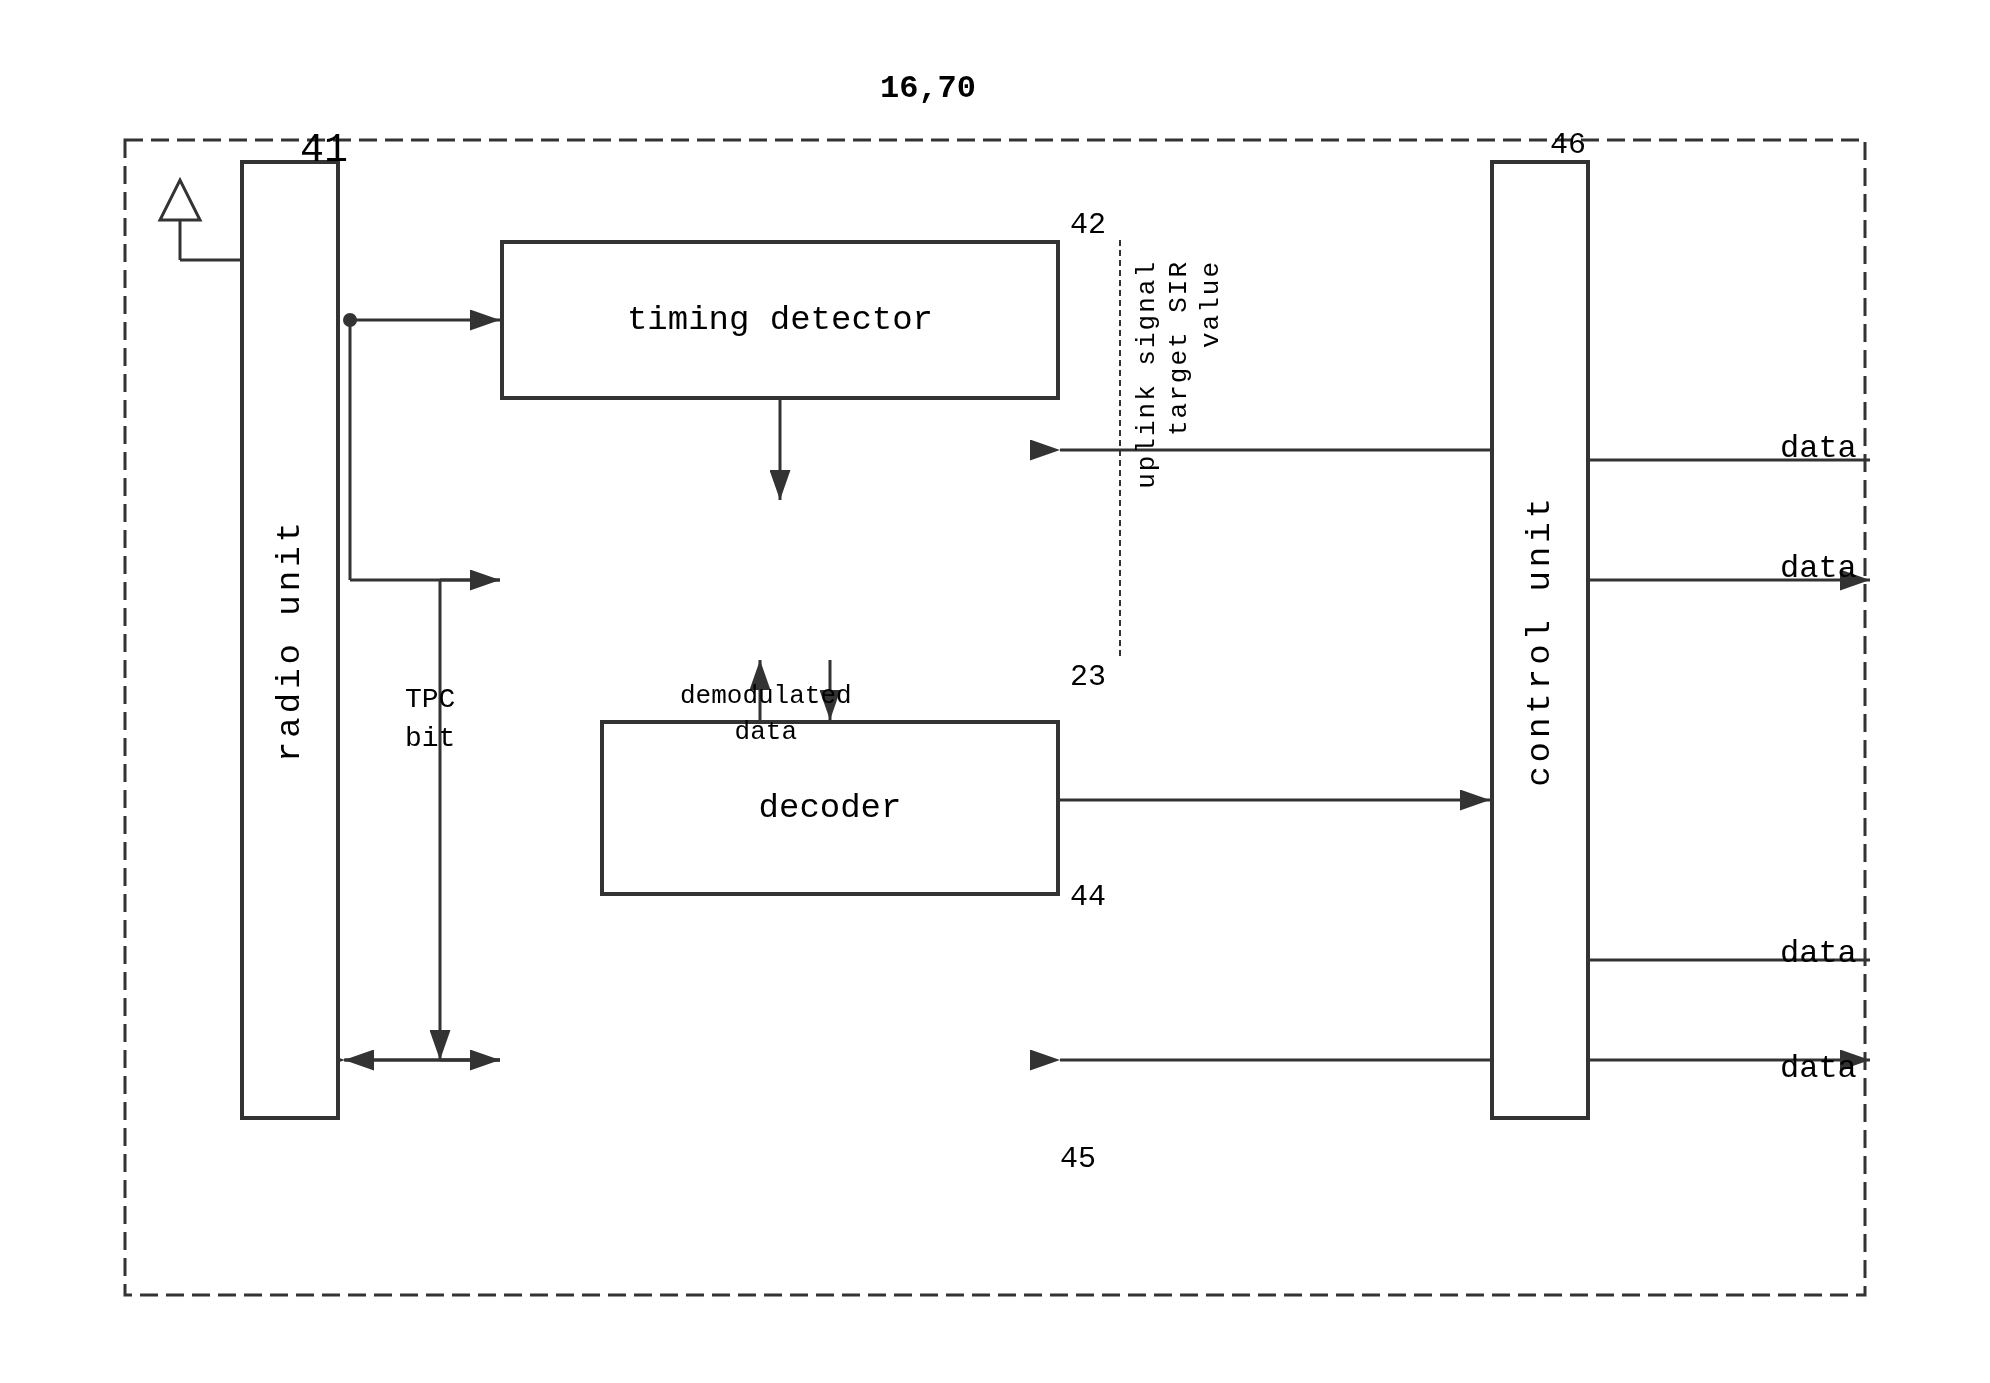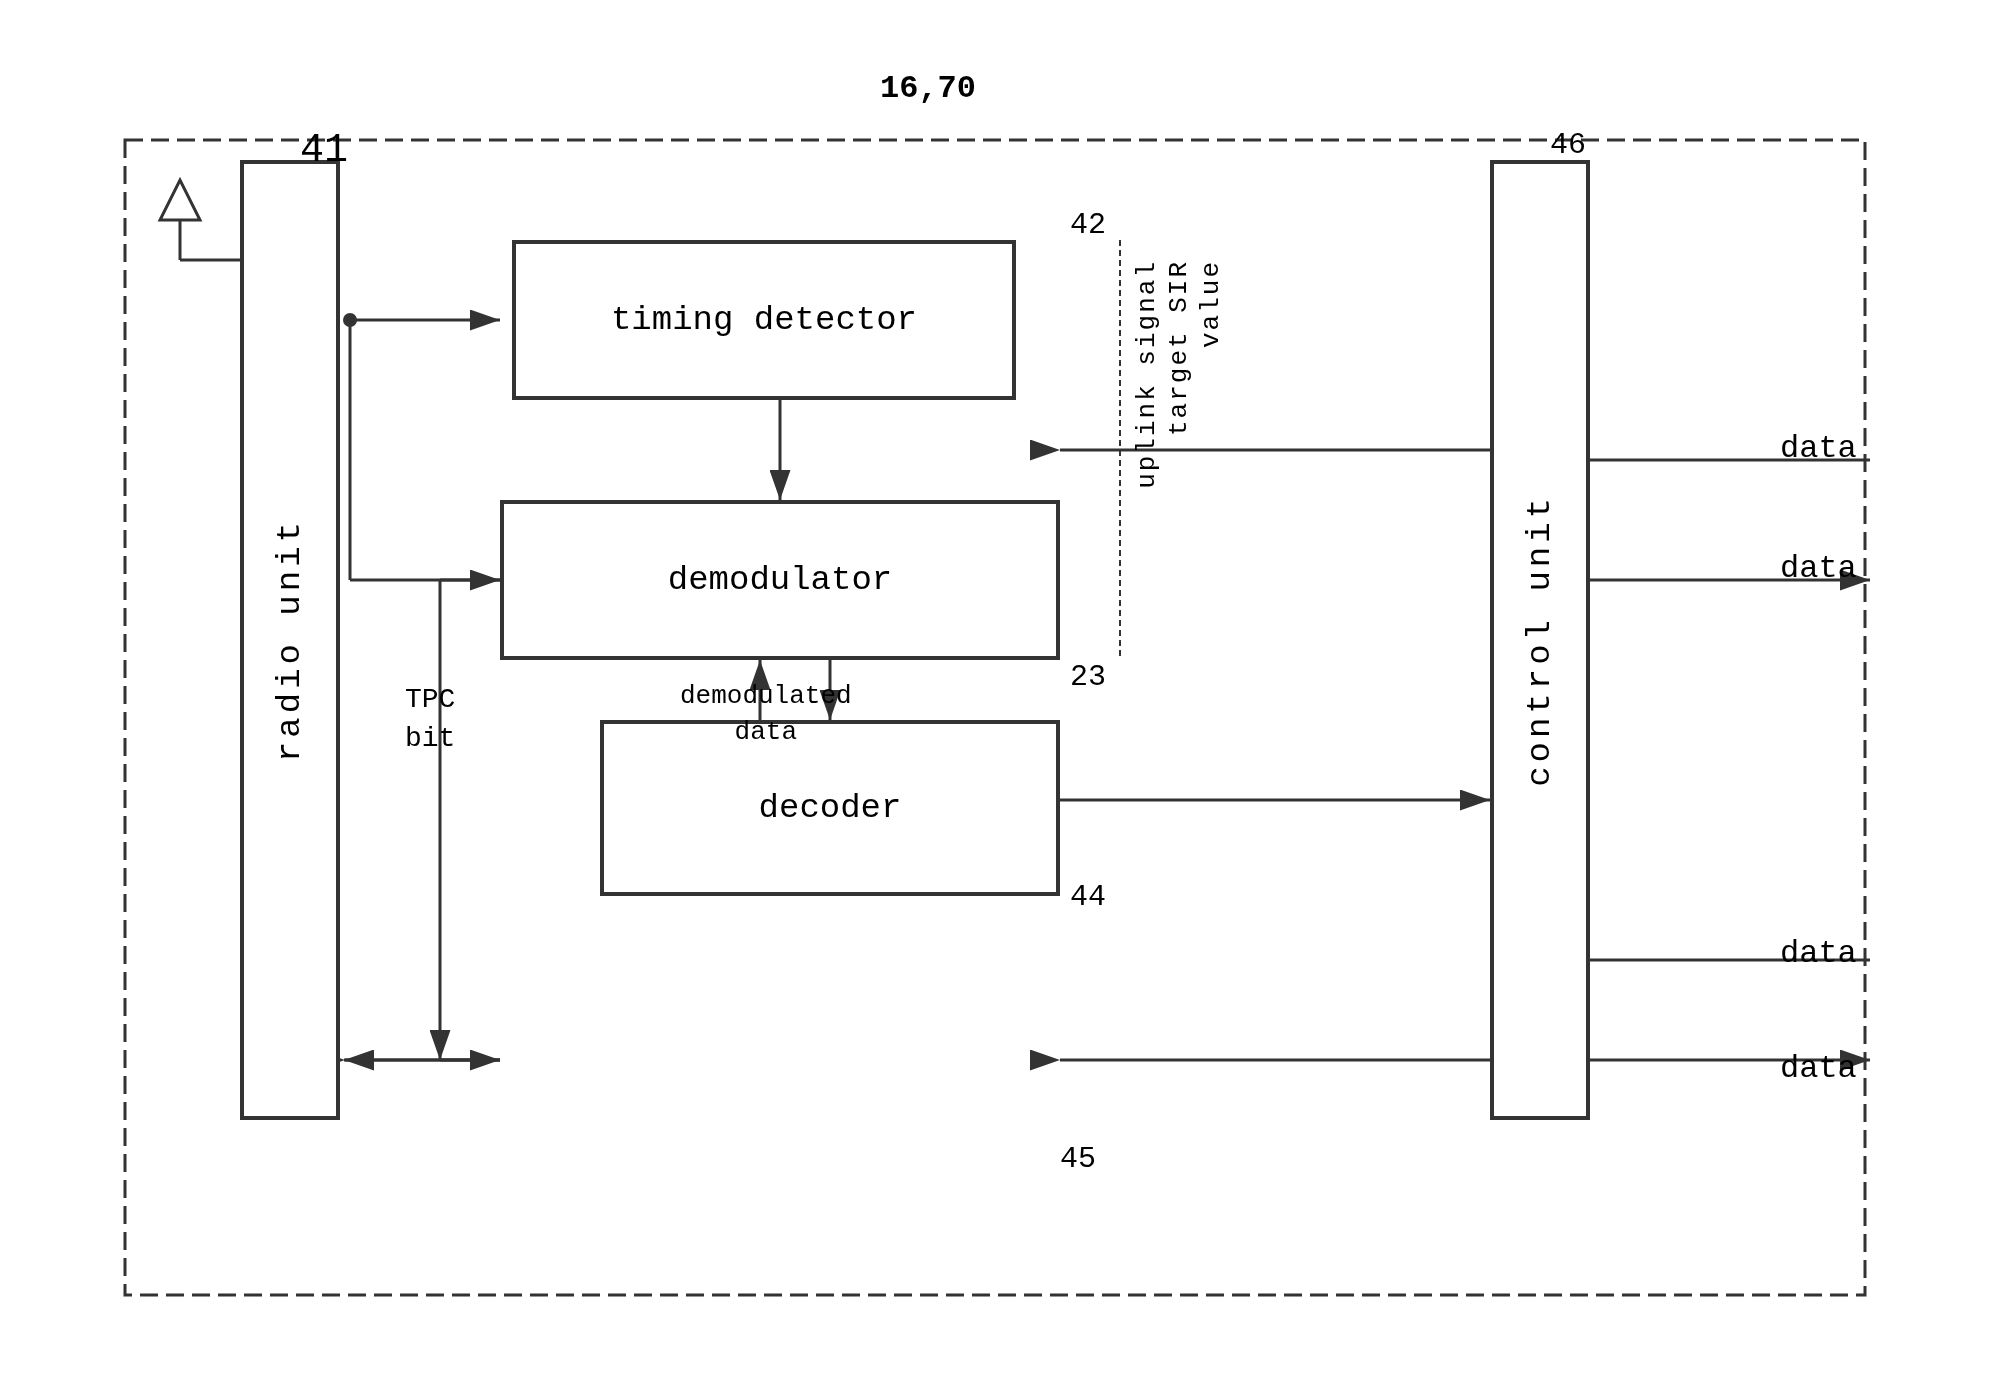--- a/index.html
+++ b/index.html
@@ -87,22 +87,22 @@
       position: absolute;
       top: 68px;
       left: 1490px;
       font-size: 30px;
     }
 
     
     .timing-detector {
       position: absolute;
       top: 180px;
-      left: 452px;
-      width: 504px;
+      left: 440px;
+      width: 560px;
       height: 160px;
       border: 4px solid #333;
       background: #fff;
       display: flex;
       align-items: center;
       justify-content: center;
     }
     .timing-detector span {
       font-size: 34px;
     }
@@ -301,23 +301,20 @@
   <div class="control-unit-label">
     <span>control unit</span>
   </div>
   <div class="label-46">46</div>
 
   <div class="timing-detector">
     <span>timing detector</span>
   </div>
   <div class="label-42">42</div>
 
-  <div class="demodulator">
-    <span>demodulator</span>
-  </div>
   <div class="label-43">23</div>
 
   <div class="decoder">
     <span>decoder</span>
   </div>
   <div class="label-44">44</div>
 
   <div class="label-45">45</div>
 
   <div style="position:absolute; top:200px; left:1068px; font-size:26px; line-height:1.5; width:50px; text-align:center;">

